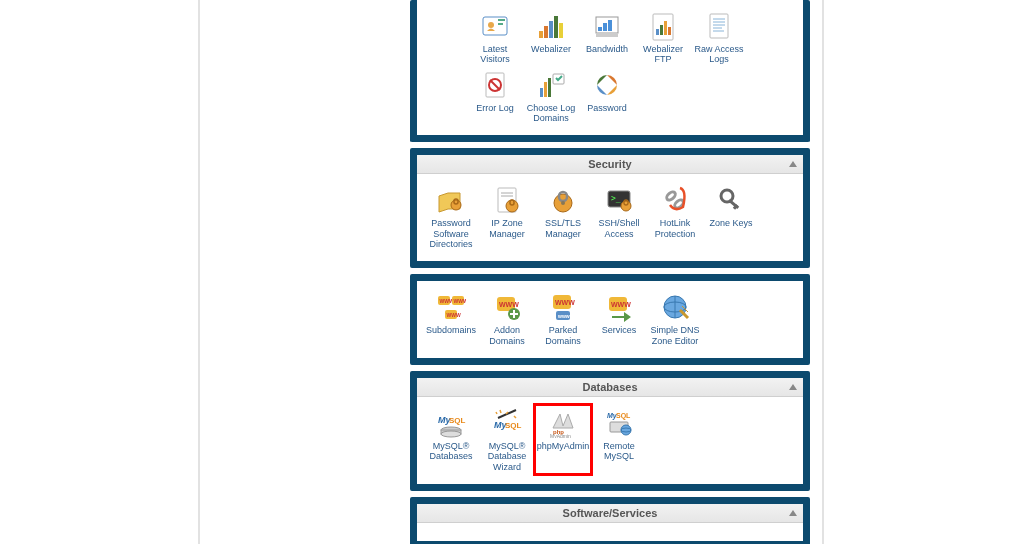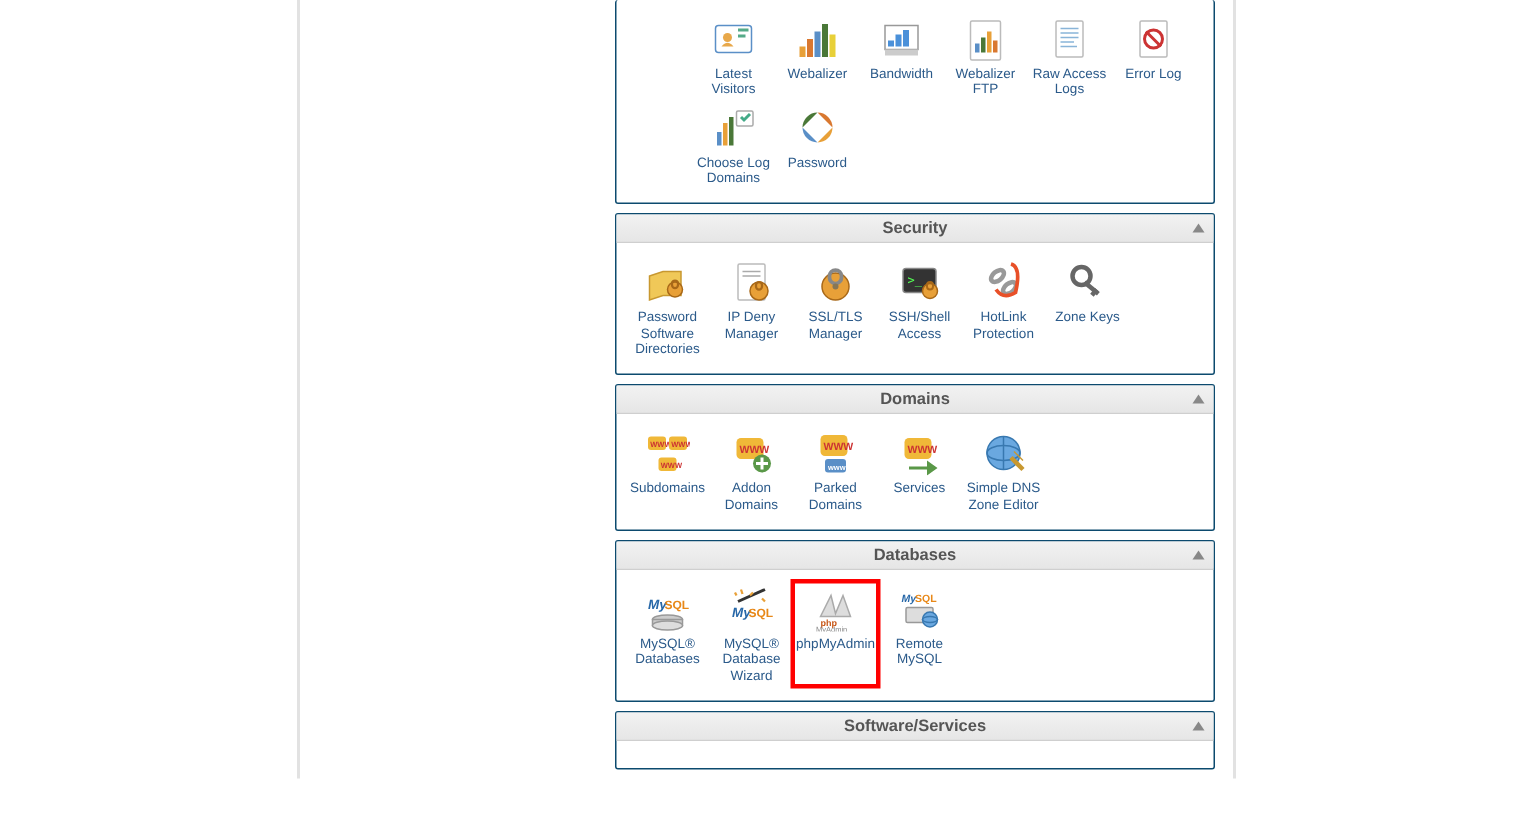--- a/index.html
+++ b/index.html
@@ -31,21 +31,21 @@
   }
   .right-divider {
     position: absolute;
     left: 822px;
     top: 0;
     width: 2px;
     height: 544px;
     background: #e2e2e2;
   }
   .panel {
-    border: 1px solid #0c4a6e;
+    border: 7px solid #0c4a6e;
     background: #fff;
     margin-bottom: 6px;
     border-radius: 2px;
   }
   .panel-header {
     background: linear-gradient(#f2f2f2, #e6e6e6);
     border-bottom: 1px solid #cfcfcf;
     padding: 3px 6px;
     font-weight: bold;
     color: #555;
@@ -222,21 +222,21 @@
         <div class="item">
           <div class="icon">
             <svg width="30" height="30" viewBox="0 0 30 30">
                 <rect x="6" y="3" width="18" height="24" rx="1" fill="#fff" stroke="#bbb"></rect>
                 <line x1="9" y1="8" x2="21" y2="8" stroke="#aaa"></line>
                 <line x1="9" y1="11" x2="21" y2="11" stroke="#aaa"></line>
                 <circle cx="20" cy="21" r="6" fill="#e8a038" stroke="#a86818"></circle>
                 <rect x="18" y="15" width="4" height="5" rx="2" fill="none" stroke="#a86818" stroke-width="1.5"></rect>
               </svg>
           </div>
-          <div class="label">IP Deny Manager</div>
+          <div class="label">IP Zone Manager</div>
         </div>
         <div class="item">
           <div class="icon">
             <svg width="30" height="30" viewBox="0 0 30 30">
                 <circle cx="15" cy="18" r="9" fill="#e8a038" stroke="#a86818"></circle>
                 <rect x="11" y="7" width="8" height="9" rx="4" fill="none" stroke="#888" stroke-width="2.5"></rect>
                 <circle cx="15" cy="18" r="2" fill="#875"></circle>
               </svg>
           </div>
           <div class="label">SSL/TLS Manager</div>
@@ -269,24 +269,20 @@
                 <rect x="14" y="14" width="12" height="3" transform="rotate(40 14 14)" fill="#666"></rect>
                 <rect x="20" y="19" width="3" height="5" transform="rotate(40 20 19)" fill="#666"></rect>
               </svg>
           </div>
           <div class="label">Zone Keys</div>
         </div>
       </div>
     </div>
 
     <div class="panel">
-      <div class="panel-header">
-        <span>Domains</span>
-        <div class="collapse-tri"></div>
-      </div>
       <div class="panel-body">
         <div class="item">
           <div class="icon">
             <svg width="30" height="30" viewBox="0 0 30 30">
                 <rect x="2" y="4" width="12" height="9" rx="2" fill="#f0b838"></rect>
                 <text x="3.5" y="11" font-size="5" fill="#c33" font-weight="bold">WWW</text>
                 <rect x="16" y="4" width="12" height="9" rx="2" fill="#f0b838"></rect>
                 <text x="17.5" y="11" font-size="5" fill="#c33" font-weight="bold">WWW</text>
                 <rect x="9" y="18" width="12" height="9" rx="2" fill="#f0b838"></rect>
                 <text x="10.5" y="25" font-size="5" fill="#c33" font-weight="bold">WWW</text>

